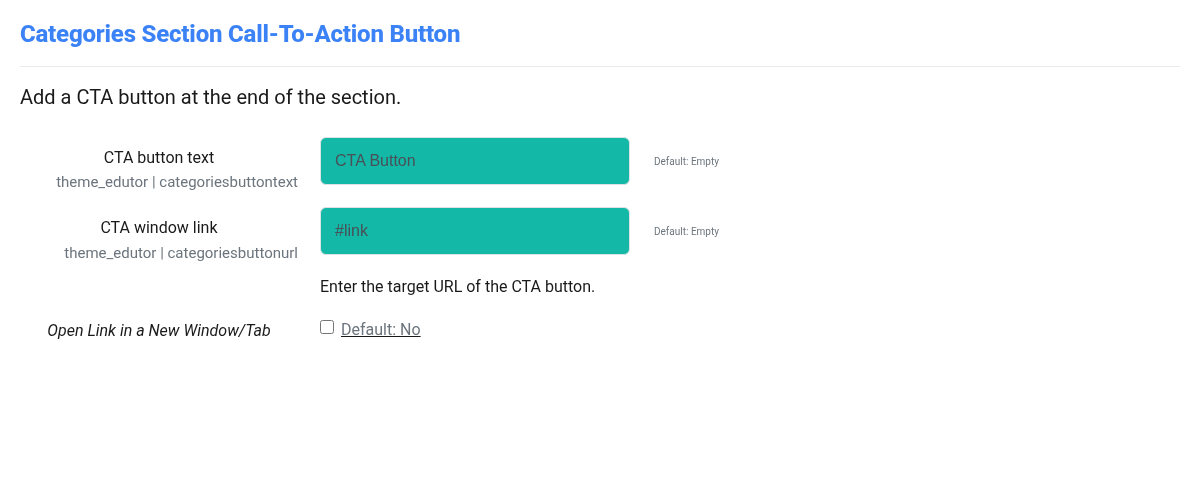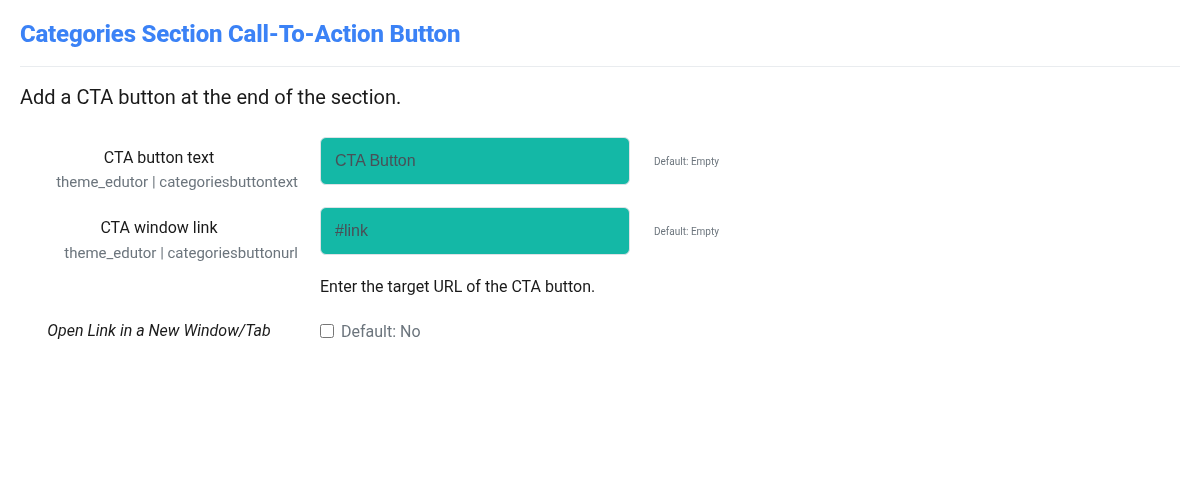--- a/index.html
+++ b/index.html
@@ -81,23 +81,23 @@
       margin-left: 24px;
     }
     .field-desc {
       font-size: 16px;
       color: #1a1a1a;
       margin-top: 22px;
       margin-bottom: 10px;
     }
     .checkbox-line {
       display: flex;
-      align-items: center;
       gap: 7px;
       height: 22px;
+      text-decoration: underline;
     }
     .checkbox-input {
       width: 14px;
       height: 14px;
     }
     .checkbox-default {
       font-size: 16px;
       color: #6c757d;
     }
   </style>

